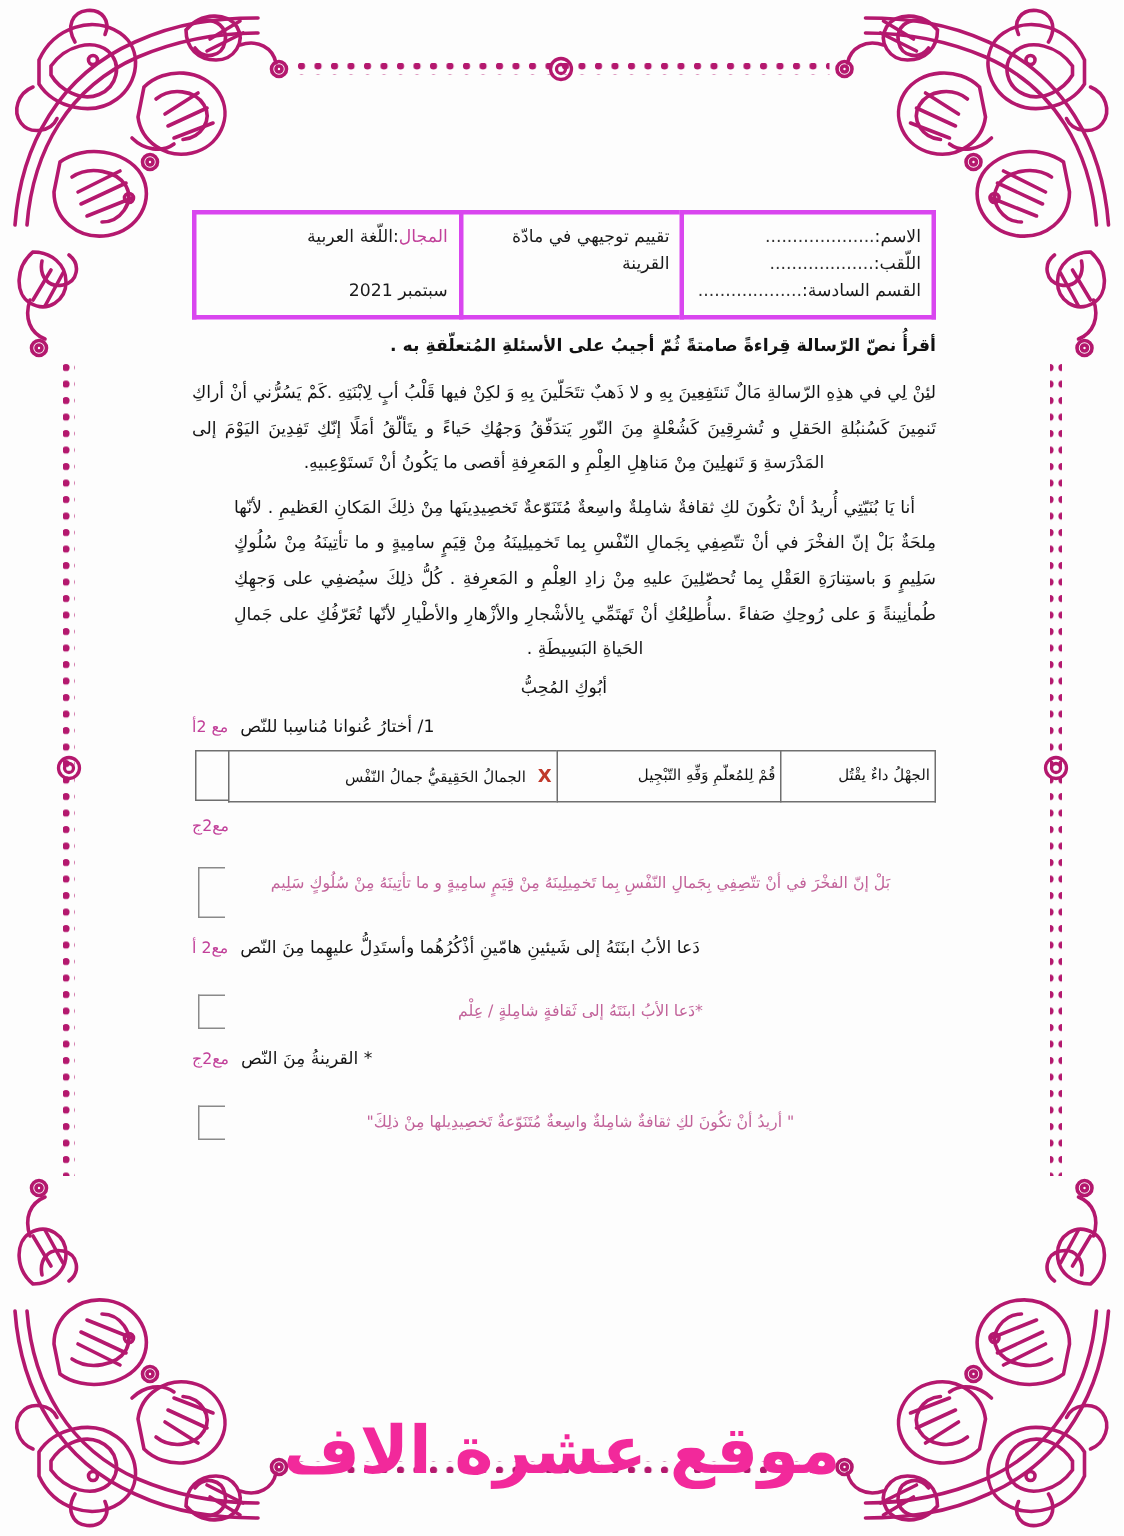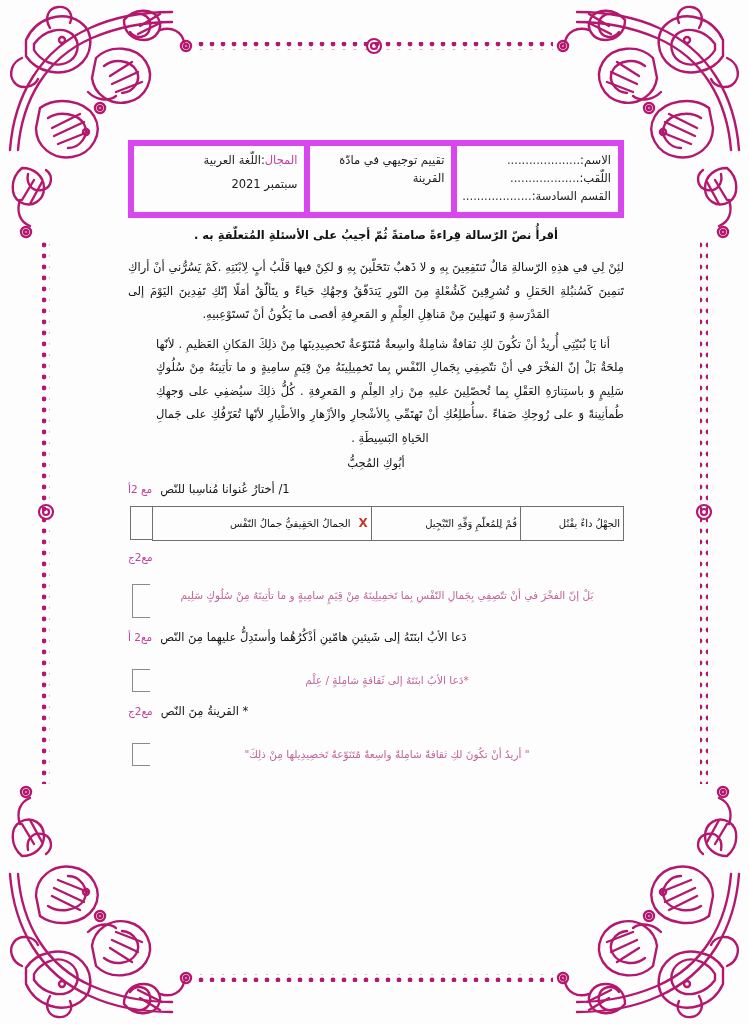--- a/index.html
+++ b/index.html
@@ -36,43 +36,42 @@
   }
 
   
   table.header-table {
     width: 100%;
     border-collapse: collapse;
     table-layout: fixed;
     margin-bottom: 6px;
   }
   table.header-table td {
-    border: 6px solid #d946ef;
+    border: 3px solid #d946ef;
     padding: 6px 7px 7px 18px;
     vertical-align: top;
     font-size: 11.5px;
     line-height: 1.55;
     color: #1a1a1a;
   }
   td.cell-subject { width: 36%; }
   td.cell-kind    { width: 30%; text-align: right; }
   td.cell-ident   { width: 34%; }
 
   .lbl-pink { color: #c2419a; }
   .dots { letter-spacing: .5px; color: #333; }
   .ident-line { white-space: nowrap; display: block; }
-  .date-line { margin-top: 6px; display: block; direction: rtl; }
+  .date-line { margin-top: 18px; display: block; direction: rtl; }
 
   
   .instruction {
     font-size: 11.5px;
     font-weight: bold;
     color: #111;
     margin: 8px 0 10px 0;
-    text-align: center;
     line-height: 1.7;
   }
   p.body-par {
     font-size: 11.5px;
     color: #141414;
     line-height: 2.05;
     margin: 0 0 6px 0;
     text-align: justify;
     text-align-last: center;
   }
@@ -339,14 +338,15 @@
       <span class="q-text">* القرينةُ مِنَ النّص</span>
       <span class="mark">مع2ج</span>
     </div>
     <div class="ans-wrap">
       <span class="ans-text">" أريدُ أنْ تكُونَ لكِ ثقافةٌ شامِلةٌ واسِعةٌ مُتَنَوّعةٌ تَخصِيدِيلها مِنْ ذلِكَ"</span>
       <span class="ans-bracket"></span>
     </div>
 
   </div>
 
+  <div class="watermark">موقع عشرة الاف</div>
 
 </div>
 
 </body></html>

